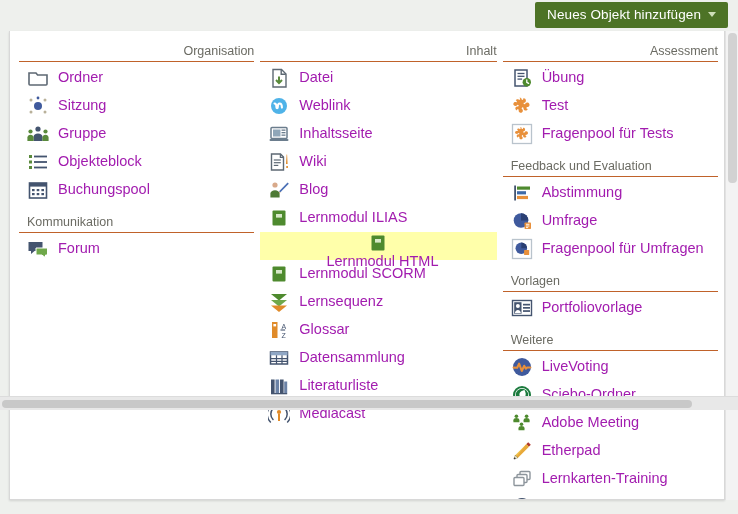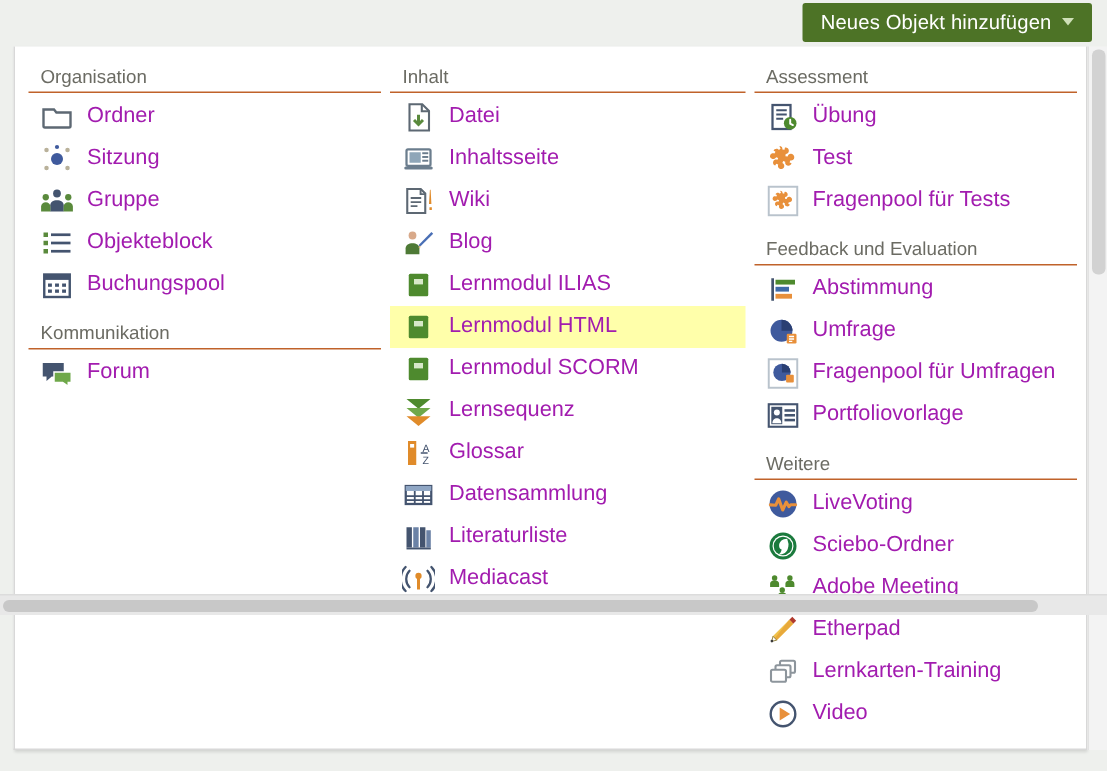--- a/index.html
+++ b/index.html
@@ -58,30 +58,30 @@
 
   .sec-head{
     font-size:12.5px;
     color:#6b6b63;
     padding:11px 0 3px 8px;
     border-bottom:1px solid #c0622a;
     margin-bottom:2px;
     white-space:nowrap;
     font-weight:400;
   }
-  .sec-head.first{padding-top:13px;}
+  .sec-head.first{padding-top:13px;text-align:right;}
 
   .item{
     display:flex;align-items:center;
     height:28px;
     padding-left:8px;
     cursor:pointer;
     white-space:nowrap;
   }
-  .item.hl{background:#ffffaa;}
+  .item.hl{background:#ffffaa;flex-direction:column;}
   .item .ico{
     width:22px;height:22px;
     flex:0 0 22px;
     margin-right:9px;
     display:block;
   }
   .item .lbl{
     font-size:14.5px;
     color:#a21caf;
     line-height:1;
@@ -189,20 +189,27 @@
           <div class="item">
             <span class="ico"><svg viewBox="0 0 22 22">
                 <path d="M5 2.5h8.5L18 7v13H5z" fill="#ffffff" stroke="#5d6873" stroke-width="1.4"></path>
                 <path d="M13.2 2.6v4.6H17.8" fill="none" stroke="#5d6873" stroke-width="1.4"></path>
                 <path d="M11 9.5v6M8 13l3 3 3-3" fill="none" stroke="#5a8a3c" stroke-width="2"></path>
               </svg></span>
             <span class="lbl">Datei</span>
           </div>
           <div class="item">
             <span class="ico"><svg viewBox="0 0 22 22">
+                <circle cx="11" cy="11" r="8" fill="#4fb3e8"></circle>
+                <path d="M6.5 8.5c1.6 0 2 2.6 2 4.1 0 .8 1.2.8 1.2 0 0-1.5.5-4.1 2-4.1 1.6 0 2.2 2.6 2.2 4.1" fill="none" stroke="#ffffff" stroke-width="2.1" stroke-linecap="round"></path>
+              </svg></span>
+            <span class="lbl">Weblink</span>
+          </div>
+          <div class="item">
+            <span class="ico"><svg viewBox="0 0 22 22">
                 <rect x="3" y="4.5" width="16" height="11" rx="1" fill="#ffffff" stroke="#6b7d8d" stroke-width="1.5"></rect>
                 <rect x="5" y="6.5" width="7.5" height="7" fill="#8fa6b8"></rect>
                 <rect x="13.5" y="6.5" width="4" height="1.3" fill="#6b7d8d"></rect>
                 <rect x="13.5" y="9" width="4" height="1.3" fill="#6b7d8d"></rect>
                 <rect x="13.5" y="11.5" width="4" height="1.3" fill="#6b7d8d"></rect>
                 <rect x="1.5" y="16" width="19" height="2" rx="1" fill="#6b7d8d"></rect>
               </svg></span>
             <span class="lbl">Inhaltsseite</span>
           </div>
           <div class="item">
@@ -346,20 +353,21 @@
             <span class="ico"><svg viewBox="0 0 22 22">
                 <rect x="1.5" y="1.5" width="19" height="19" fill="#ffffff" stroke="#b9c3cc" stroke-width="1.3"></rect>
                 <g transform="translate(2.4,2) scale(0.79)">
                   <circle cx="10" cy="10.5" r="7.3" fill="#3f5a9d"></circle>
                   <path d="M10 10.5V3.2A7.3 7.3 0 0 1 17.3 10.5z" fill="#2a3f73"></path>
                   <rect x="13.5" y="12.5" width="6.5" height="6.5" rx=".8" fill="#e8903b"></rect>
                 </g>
               </svg></span>
             <span class="lbl">Fragenpool für Umfragen</span>
           </div>
+          <div class="sec-head">Vorlagen</div>
           <div class="item">
             <span class="ico"><svg viewBox="0 0 22 22">
                 <rect x="1.5" y="3.5" width="19" height="15" fill="#ffffff" stroke="#44546f" stroke-width="1.4"></rect>
                 <rect x="3.2" y="5.2" width="7.3" height="11.6" fill="#44546f"></rect>
                 <circle cx="6.9" cy="9" r="2" fill="#ffffff"></circle>
                 <path d="M3.9 16.2c0-2 1.4-3.3 3-3.3s3 1.3 3 3.3z" fill="#ffffff"></path>
                 <g fill="#44546f">
                   <rect x="12" y="6.8" width="7" height="1.7"></rect>
                   <rect x="12" y="10" width="7" height="1.7"></rect>
                   <rect x="12" y="13.2" width="7" height="1.7"></rect>

